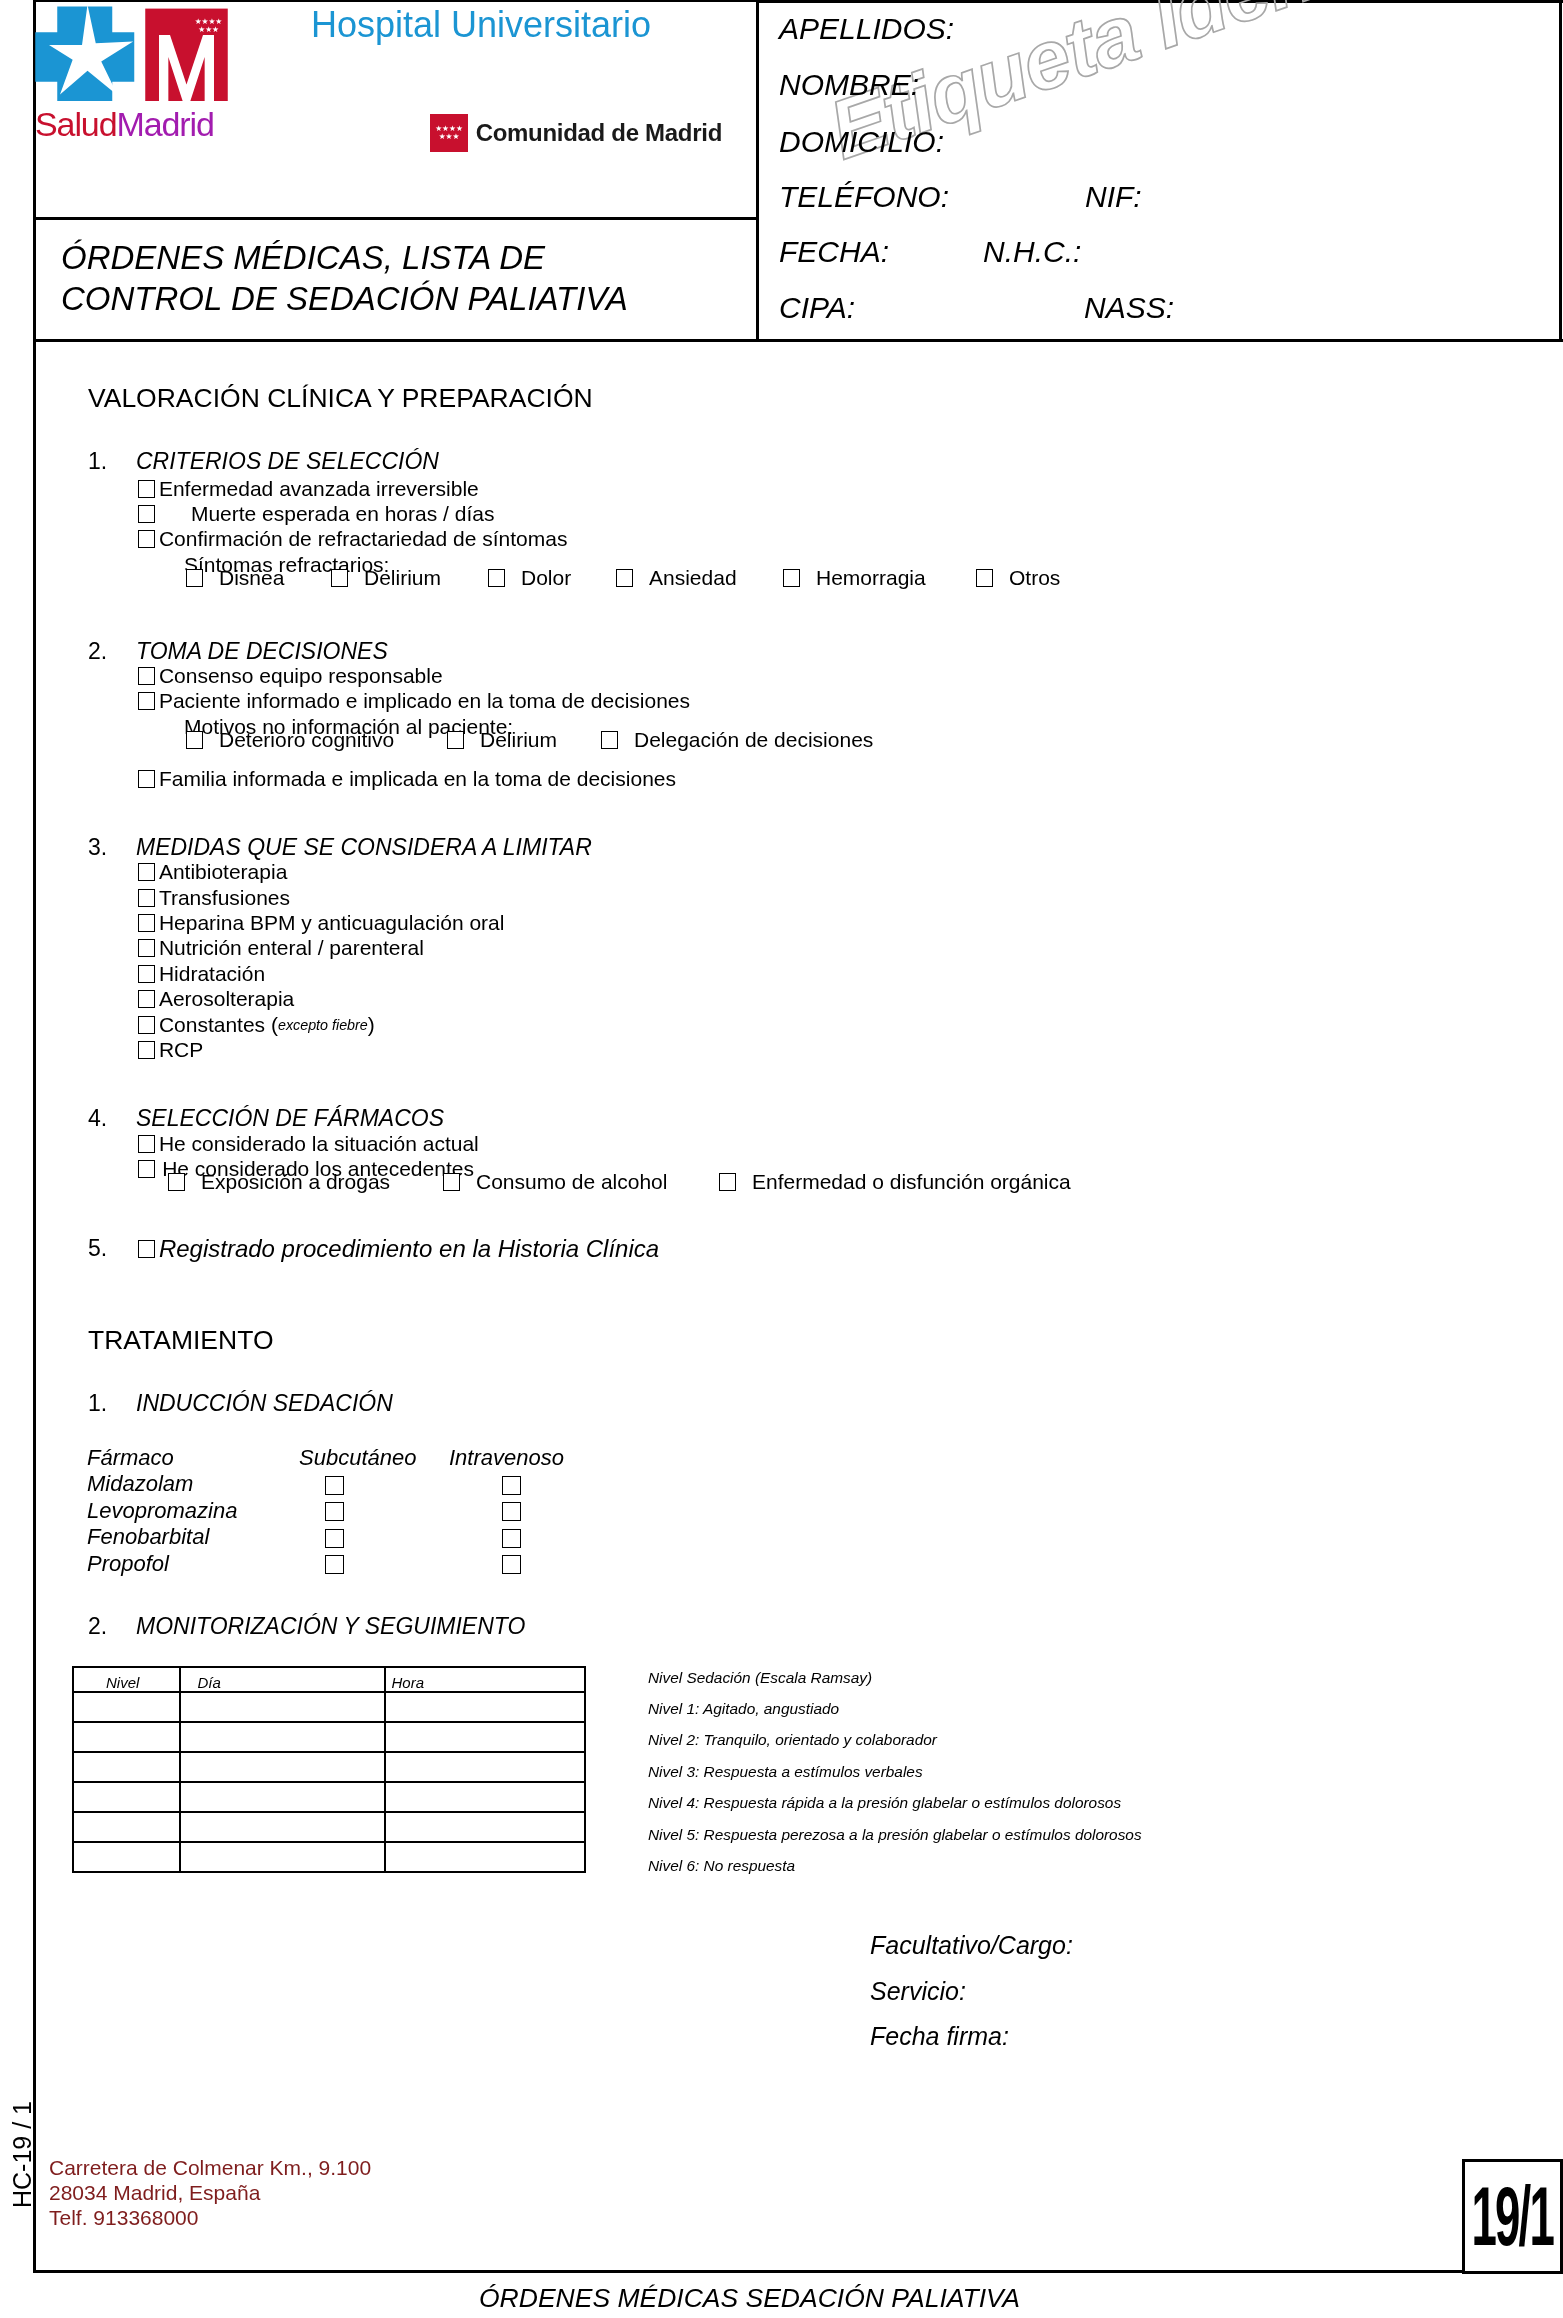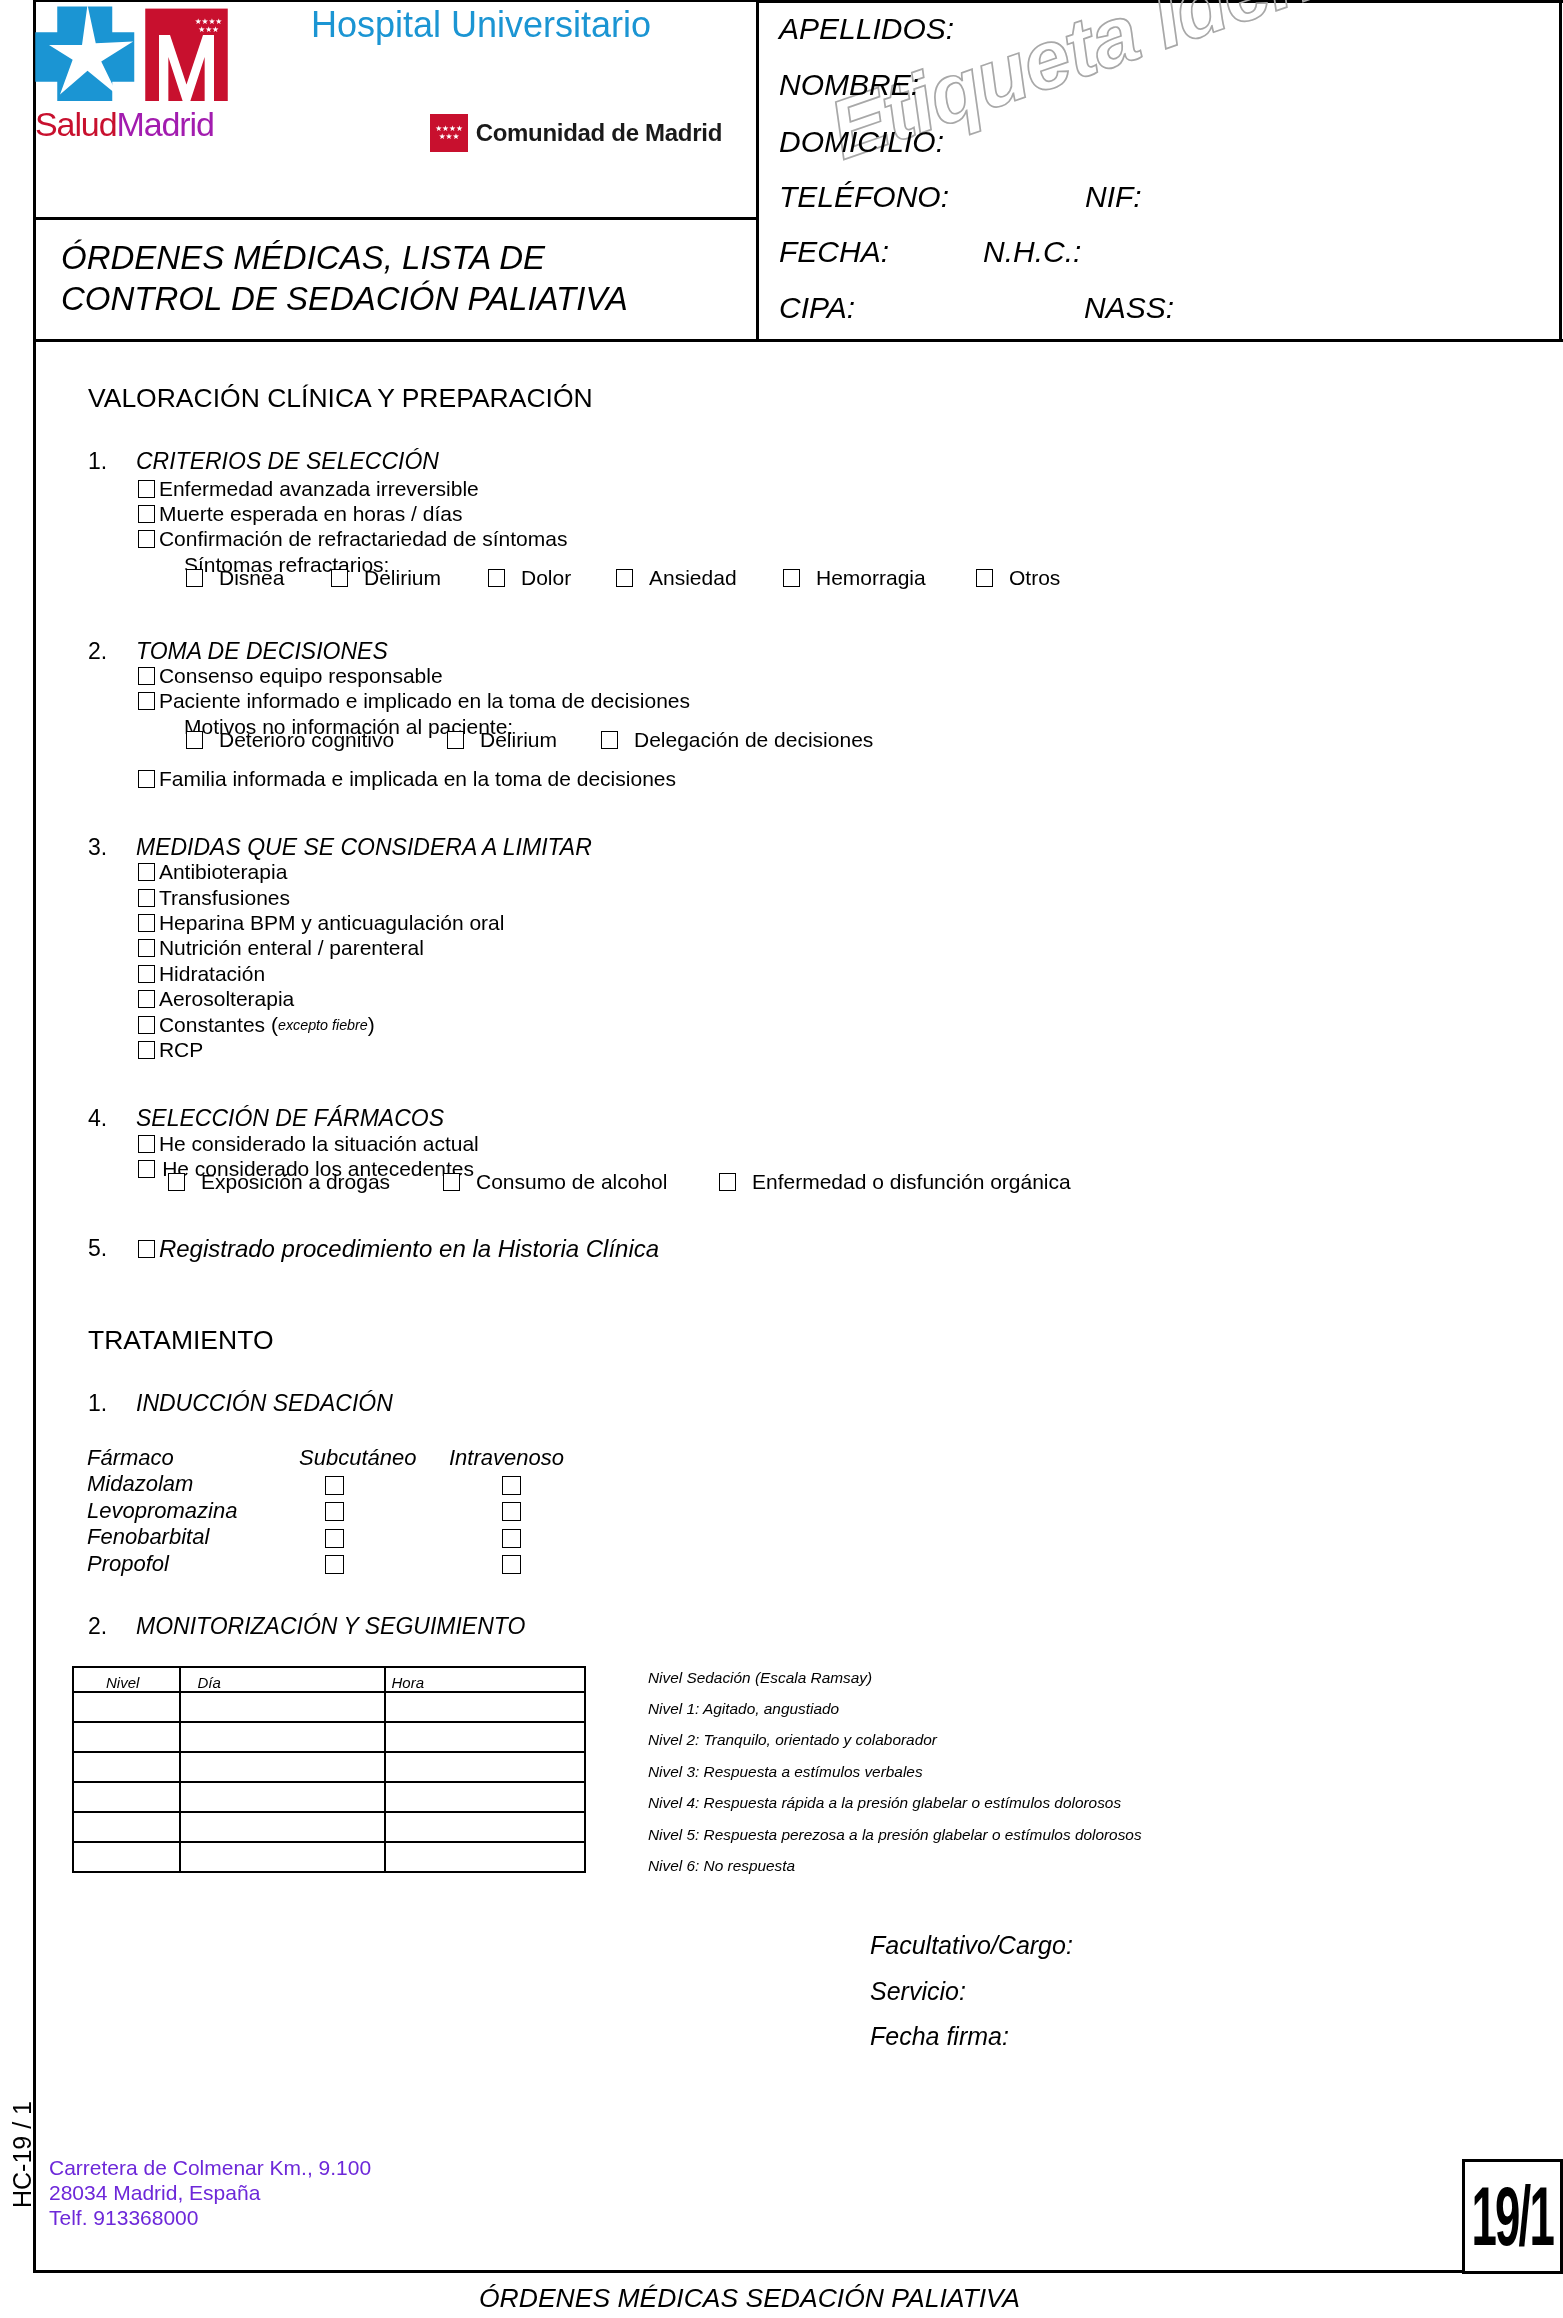--- a/index.html
+++ b/index.html
@@ -49,21 +49,21 @@
   .ind-cb { position:absolute; width:19px; height:19px; border:1.7px solid #000; box-sizing:border-box; }
 
   
   .mon-table { position:absolute; left:72px; top:1666px; border-collapse:collapse; }
   .mon-table td, .mon-table th { border:2.2px solid #000; padding:0; }
   .mon-table th { height:25px; font-weight:normal; font-style:italic; font-size:15px; text-align:left; vertical-align:bottom; }
   .mon-table td { height:28px; }
   .ramsay { position:absolute; left:648px; font-size:15.4px; font-style:italic; }
 
   .sign { position:absolute; left:870px; font-size:25px; font-style:italic; }
-  .addr { position:absolute; left:49px; font-size:21px; line-height:25px; color:#6d28d9; }
+  .addr { position:absolute; left:49px; font-size:21px; line-height:25px; color:#7f1d1d; }
   .code-vert { position:absolute; left:-33px; top:2140px; font-size:25px; transform:rotate(-90deg); transform-origin:center; width:110px; text-align:center; }
   .code-box { position:absolute; left:1462px; top:2159px; width:101px; height:115px; border:3.3px solid #000; box-sizing:border-box; background:#fff; display:flex; align-items:center; justify-content:center; }
   .code-box span { font-weight:bold; font-size:83px; transform:scaleX(0.55); display:inline-block; letter-spacing:-3.3px; }
   .footer-title { position:absolute; left:479px; top:2283px; font-size:26.5px; font-style:italic; }
 </style>
 </head>
 <body>
 
 <div class="abs header-top-left"></div>
 <div class="abs header-top-right"></div>
@@ -116,21 +116,21 @@
 <div class="pl" style="left:1084px;top:291px;">NASS:</div>
 
 <div class="section-title" style="top:383px;">VALORACIÓN CLÍNICA Y PREPARACIÓN</div>
 
 <div class="num" style="left:88px;top:448px;">1.</div>
 <div class="sub-title" style="left:136px;top:448px;">CRITERIOS DE SELECCIÓN</div>
 <div class="item" style="left:138px;top:477px;">
     <span class="cb"></span>
     <span>Enfermedad avanzada irreversible</span>
   </div>
-<div class="item" style="left:138px;top:502px;">
+<div class="item" style="left:138px;top:502px;gap:32px;">
     <span class="cb"></span>
     <span>Muerte esperada en horas / días</span>
   </div>
 <div class="item" style="left:138px;top:527px;">
     <span class="cb"></span>
     <span>Confirmación de refractariedad de síntomas</span>
   </div>
 <div class="sub-label" style="left:184px;top:553px;">Síntomas refractarios:</div>
 <div class="row-opts" style="top:578px;">
   <div class="opt abs" style="left:186px;">

